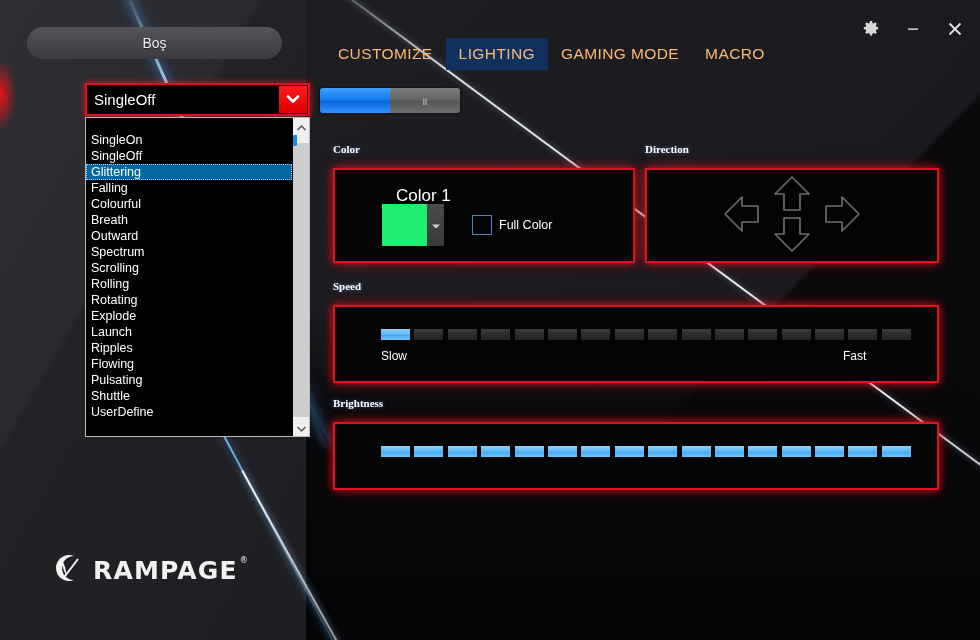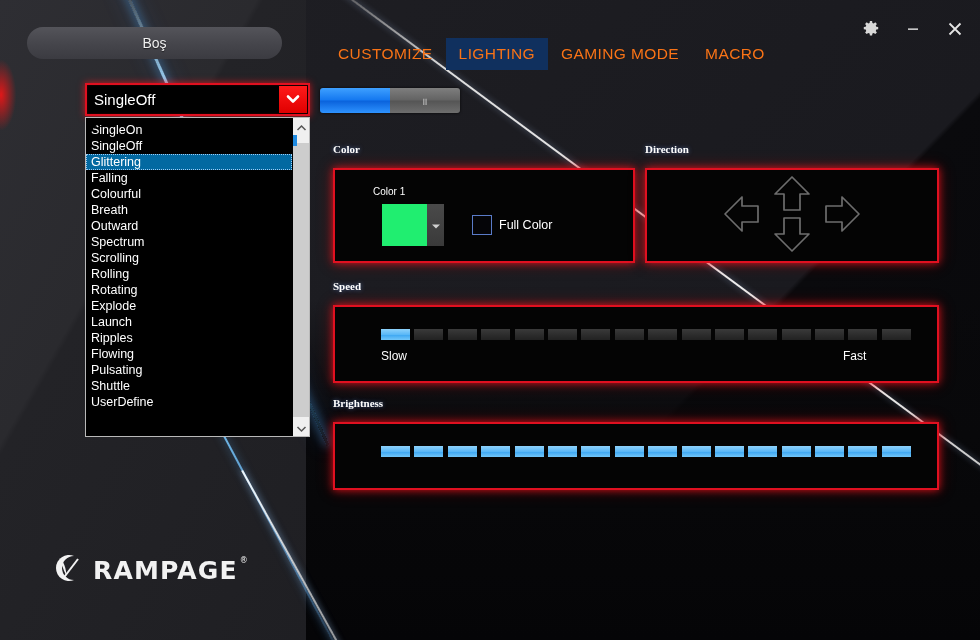--- a/index.html
+++ b/index.html
@@ -67,21 +67,21 @@
     position:absolute; left:27px; top:27px; width:255px; height:32px;
     border-radius:16px;
     background:linear-gradient(180deg,#54545a 0%,#46464c 50%,#3b3b41 100%);
     color:#f0f0f0; font-size:14px;
     display:flex; align-items:center; justify-content:center;
     text-shadow:0 1px 1px rgba(0,0,0,.6);
   }
 
   #tabs { position:absolute; left:325px; top:38px; height:32px; display:flex; align-items:stretch; }
   .tab {
-    color:#f97316; font-size:15.5px; letter-spacing:.4px;
+    color:#fdba74; font-size:15.5px; letter-spacing:.4px;
     display:flex; align-items:center; padding:0 13px;
     white-space:nowrap;
   }
   .tab.active { background:#10305e; }
 
   #winctl { position:absolute; right:14px; top:18px; display:flex; align-items:center; gap:20px; }
   .wbtn { width:22px; height:22px; display:flex; align-items:center; justify-content:center; }
   .wbtn svg { display:block; }
 
   
@@ -113,21 +113,21 @@
     width:28px; height:27px; margin-right:1px;
     background:linear-gradient(180deg,#ff1a1a 0%,#e00000 100%);
     display:flex; align-items:center; justify-content:center;
   }
 
   #dropdown {
     position:absolute; left:85px; top:117px; width:225px; height:320px;
     background:#000; border:1px solid #b9b9b9;
     display:flex;
   }
-  #optlist { flex:1; padding-top:4px; overflow:hidden;border-radius:30px; }
+  #optlist { flex:1; padding-top:14px; overflow:hidden;border-radius:30px; }
   .opt {
     height:16px; line-height:16px; color:#ffffff; font-size:12.5px;
     padding-left:5px; white-space:nowrap;
   }
   .opt.sel {
     background:#0369a1; color:#fff;
     outline:1px dotted #9fcdf5; outline-offset:-1px;
   }
   #scrollbar {
     width:17px; background:#f0f0f0; display:flex; flex-direction:column;
@@ -154,21 +154,21 @@
 
   #t-color      { left:333px; top:143px; }
   #p-color      { left:333px; top:168px; width:302px; height:95px; }
   #t-direction  { left:645px; top:143px; }
   #p-direction  { left:645px; top:168px; width:294px; height:95px; }
   #t-speed      { left:333px; top:280px; }
   #p-speed      { left:333px; top:305px; width:606px; height:78px; }
   #t-bright     { left:333px; top:397px; }
   #p-bright     { left:333px; top:422px; width:606px; height:68px; }
 
-  .lbl-color1 { position:absolute; left:38px; top:16px; color:#fff; font-size:10px; }
+  .lbl-color1 { position:absolute; left:61px; top:16px; color:#fff; font-size:17px; }
   #swatch-wrap { position:absolute; left:47px; top:34px; display:flex; height:42px; width:62px; }
   #swatch { width:45px; height:100%; }
   #swatch-arrow {
     width:17px; height:100%;
     background:linear-gradient(180deg,#4a4a4a 0%,#3a3a3a 100%);
     display:flex; align-items:center; justify-content:center;
   }
   #fullcolor-row {
     position:absolute; left:137px; top:45px; display:flex; align-items:center; gap:7px;
   }

